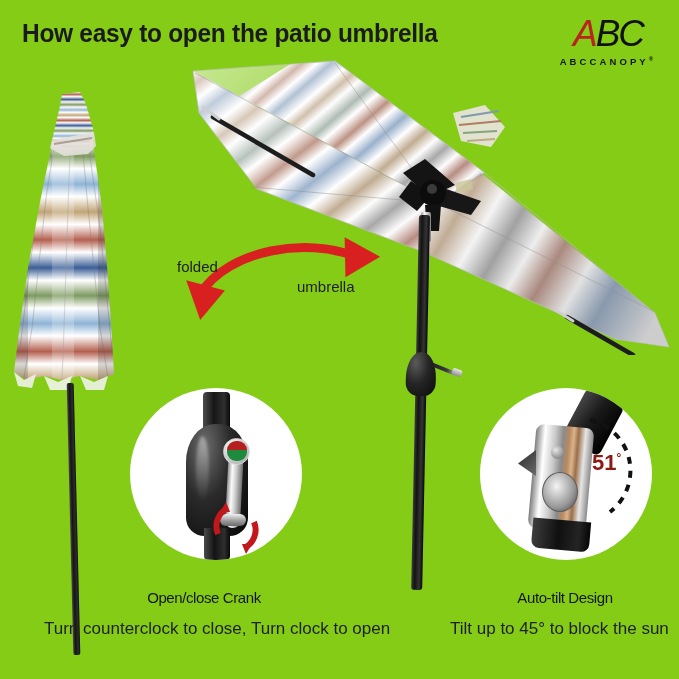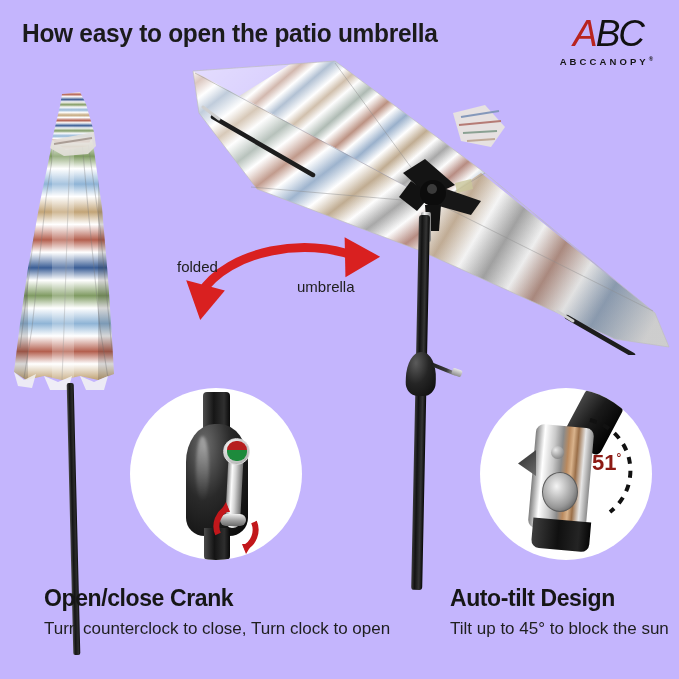--- a/index.html
+++ b/index.html
@@ -10,21 +10,21 @@
     height: 679px;
     overflow: hidden;
     background: #f2f2f2;
     font-family: "Liberation Sans", sans-serif;
     position: relative;
   }
 
   #stage {
     position: absolute;
     inset: 0;
-    background: #c4b5fd;
+    background: #84cc16;
   }
 
   
   #header-title {
     position: absolute;
     left: 22px;
     top: 19px;
     font-size: 25.5px;
     font-weight: bold;
     color: #1b1b1b;
@@ -267,26 +267,27 @@
   }
   #ti-angle-label .deg-sup { font-size: 12px; vertical-align: super; }
   #ti-arc { position: absolute; left: 96px; top: 26px; width: 76px; height: 106px; }
 
   
   .caption-block { position: absolute; }
   #caption-left  { left: 44px;  top: 584px; width: 320px; }
   #caption-right { left: 450px; top: 584px; width: 230px; }
 
   .caption-heading {
-    font-size: 23px;
-    font-weight: bold;
+    font-size: 15px;
+    font-weight: normal;
     color: #161616;
     letter-spacing: -0.4px;
     line-height: 28px;
     white-space: nowrap;
+    text-align: center;
   }
   .caption-sub {
     font-size: 17px;
     color: #1f1f1f;
     margin-top: 7px;
     white-space: nowrap;
   }
 </style>
 </head>
 <body>

